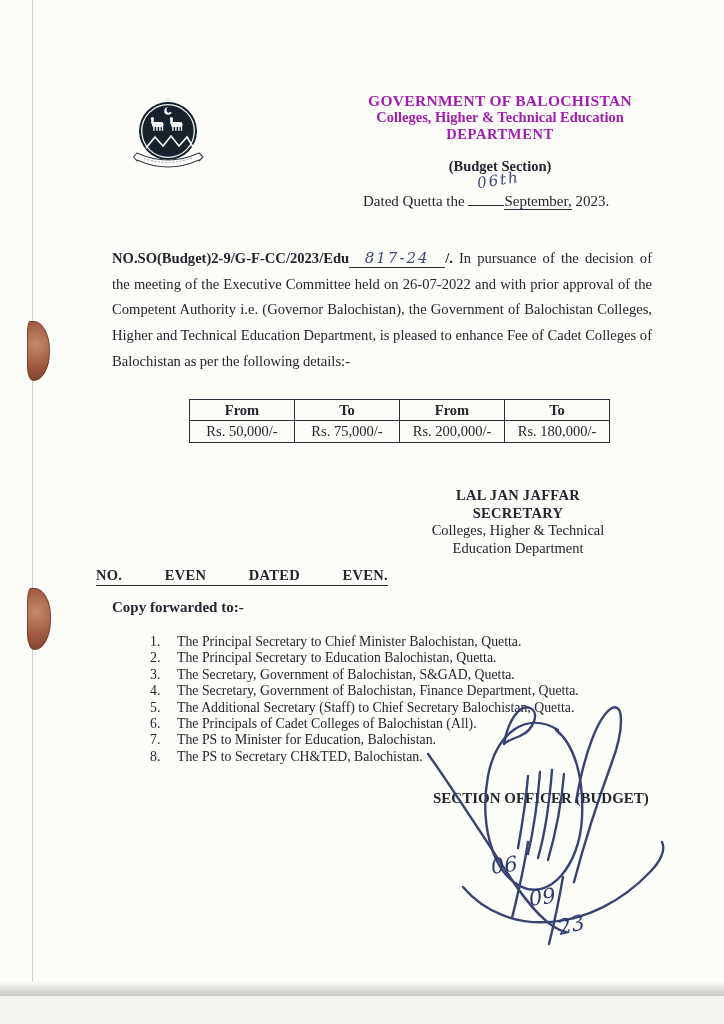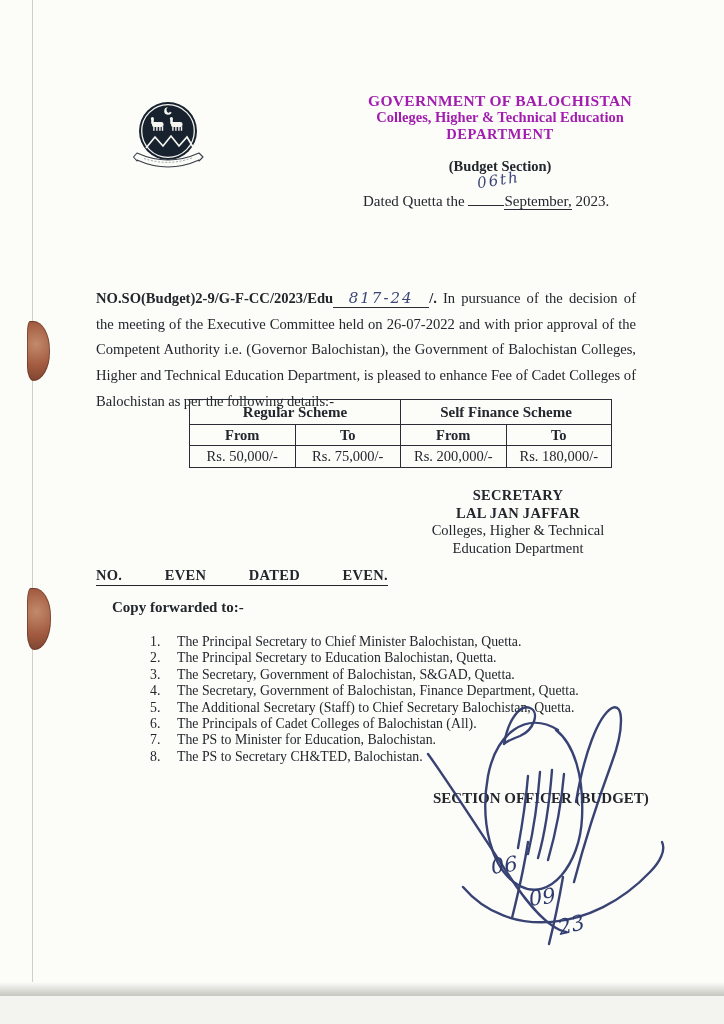--- a/index.html
+++ b/index.html
@@ -30,22 +30,22 @@
   .budget-section { left:340px; top:158px; width:320px; text-align:center; font-weight:bold; font-size:14.5px; }
   .date-line { left:363px; top:193px; font-size:15px; white-space:nowrap; }
   .date-blank { display:inline-block; width:36px; border-bottom:1.5px solid #2a2d35; }
   .date-underlined { border-bottom:1.5px solid #2a2d35; }
   .handwriting { font-family:"DejaVu Serif", serif; font-style:italic; color:#3c4678; }
   .hw-day { left:477px; top:171px; font-size:15px; letter-spacing:2px; transform:rotate(-9deg); }
 
   
   .notification-title { left:112px; top:219px; font-size:17px; font-weight:bold; letter-spacing:.8px;
                         border-bottom:2px solid #23262d; padding-bottom:1px; }
-  .body-para { left:96px; top:246px; width:540px; font-size:14.6px; line-height:25.7px;
-               text-align:justify; word-spacing:-.3px;margin-top:40px; }
+  .body-para { left:112px; top:246px; width:540px; font-size:14.6px; line-height:25.7px;
+               text-align:justify; word-spacing:-.3px; }
   .ref-no { font-weight:bold; }
   .hw-ref { display:inline-block; width:96px; border-bottom:1.5px solid #2a2d35; text-align:center;
             font-size:15px; letter-spacing:2px; line-height:18px; }
   .ref-sep { font-weight:bold; margin-right:6px; }
 
   
   .fee-table { left:189px; top:399px; border-collapse:collapse; }
   .fee-table td { border:1.5px solid #2a2d35; text-align:center; padding:1px 4px; }
   .fee-table .scheme { font-weight:bold; font-size:15px; width:211px; height:25px; }
   .fee-table .fromto { font-weight:bold; font-size:14.5px; width:105px; height:21px; }
@@ -124,41 +124,37 @@
     <span>2023.</span>
   </div>
   <div class="abs handwriting hw-day">06th</div>
 
 
   <p class="abs body-para"><span class="ref-no">NO.SO(Budget)2-9/G-F-CC/2023/Edu</span><span class="hw-ref handwriting">817-24</span><span class="ref-sep">/.</span><span>In pursuance of the decision of the meeting of the Executive Committee held on 26-07-2022 and with prior approval of the Competent Authority i.e. (Governor Balochistan), the Government of Balochistan Colleges, Higher and Technical Education Department, is pleased to enhance Fee of Cadet Colleges of Balochistan as per the following details:-</span></p>
 
   <table class="abs fee-table">
     <tbody>
       <tr>
-        <td class="scheme" colspan="2">Regular Scheme</td>
-        <td class="scheme" colspan="2">Self Finance Scheme</td>
-      </tr>
-      <tr>
         <td class="fromto">From</td>
         <td class="fromto">To</td>
         <td class="fromto">From</td>
         <td class="fromto">To</td>
       </tr>
       <tr>
         <td class="val">Rs. 50,000/-</td>
         <td class="val">Rs. 75,000/-</td>
         <td class="val">Rs. 200,000/-</td>
         <td class="val">Rs. 180,000/-</td>
       </tr>
     </tbody>
   </table>
 
   <div class="abs signatory">
+    <div class="bold">LAL JAN JAFFAR</div>
     <div class="bold">SECRETARY</div>
-    <div class="bold">LAL JAN JAFFAR</div>
     <div>Colleges, Higher &amp; Technical</div>
     <div>Education Department</div>
   </div>
 
   <div class="abs even-line">
     <span>NO.</span>
     <span>EVEN</span>
     <span>DATED</span>
     <span>EVEN.</span>
   </div>

